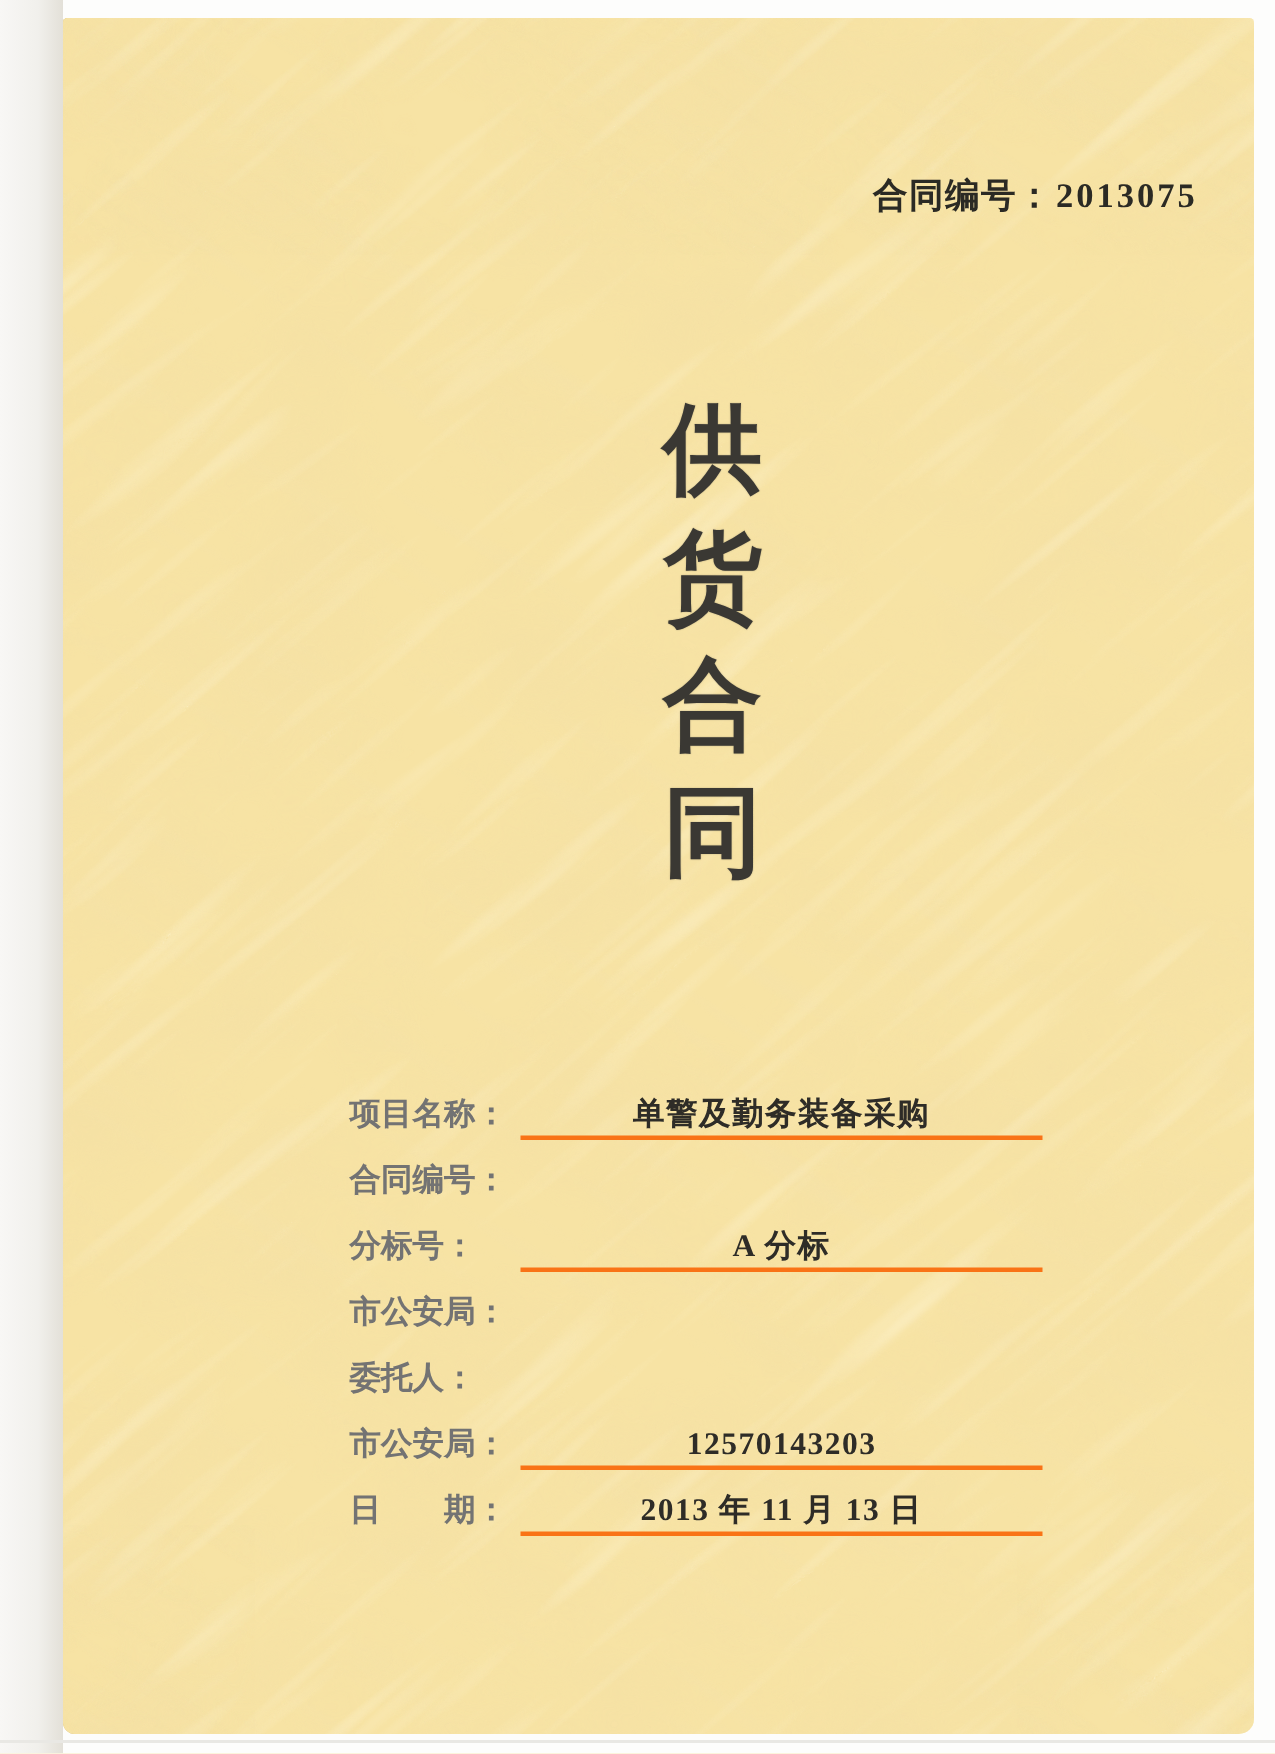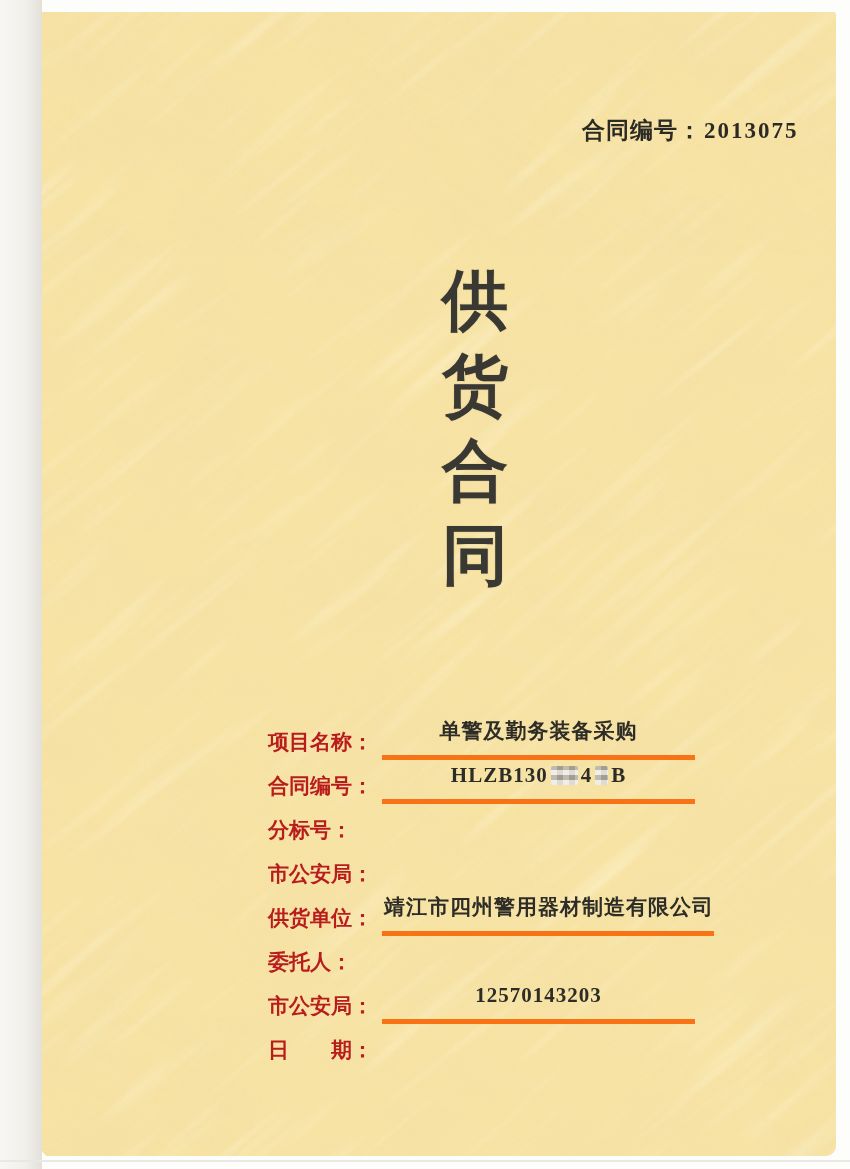--- a/index.html
+++ b/index.html
@@ -46,26 +46,26 @@
   }
   .title-char{
     font-size:66px;line-height:85px;font-weight:bold;color:#3a3833;
     text-shadow:0 0 1px rgba(58,56,51,.4);
   }
 
   .cover-form{position:absolute;left:191px;top:704px;width:462px;}
   .row{display:flex;align-items:flex-end;height:44px;}
   .flabel{
     width:114px;flex:0 0 114px;
-    font-size:21px;font-weight:bold;color:#b91c1c;
-    line-height:1;padding-bottom:7px;white-space:nowrap;margin-left:35px;
+    font-size:21px;font-weight:bold;color:#737373;
+    line-height:1;padding-bottom:7px;white-space:nowrap;
   }
   .fline{
-    flex:1;border-bottom:5px solid #f97316;
-    display:flex;justify-content:center;
+    flex:1;border-bottom:3px solid #f97316;
+    display:flex;justify-content:center;align-items:flex-end;
     padding-bottom:3px;min-height:32px;
   }
   .fline.left{justify-content:flex-start;padding-left:2px;}
   .fval{
     font-size:21px;font-weight:bold;color:#2e2c27;
     line-height:1.1;white-space:nowrap;letter-spacing:1px;
   }
 
   .redact{
     display:inline-block;height:19px;vertical-align:-3px;
@@ -128,53 +128,50 @@
 
         <div class="row">
           <div class="flabel">项目名称：</div>
           <div class="fline">
             <span class="fval">单警及勤务装备采购</span>
           </div>
         </div>
 
         <div class="row">
           <div class="flabel">合同编号：</div>
-          <div class="fline">
-            <span class="fval latin"><span>HLZB130</span><span class="redact rw-lg"></span><span>4</span><span class="redact rw-sm"></span><span>B</span></span>
-          </div>
         </div>
 
         <div class="row">
           <div class="flabel">分标号：</div>
+          <div class="fline">
+            <span class="fval">A 分标</span>
+          </div>
         </div>
 
         <div class="row">
           <div class="flabel">市公安局：</div>
         </div>
 
-        <div class="row">
-          <div class="flabel">供货单位：</div>
-          <div class="fline left">
-            <span class="fval">靖江市四州警用器材制造有限公司</span>
-          </div>
-        </div>
 
         <div class="row">
           <div class="flabel">委托人：</div>
         </div>
 
         <div class="row">
           <div class="flabel">市公安局：</div>
           <div class="fline">
             <span class="fval latin">12570143203</span>
           </div>
         </div>
 
         <div class="row">
           <div class="flabel">日　　期：</div>
+          <div class="fline">
+            <span class="fval">2013 年 11 月 13 日</span>
+          </div>
         </div>
 
       </div>
     </div>
   </div>
 
   <div class="scan-line"></div>
 </div>
 
 </body></html>

